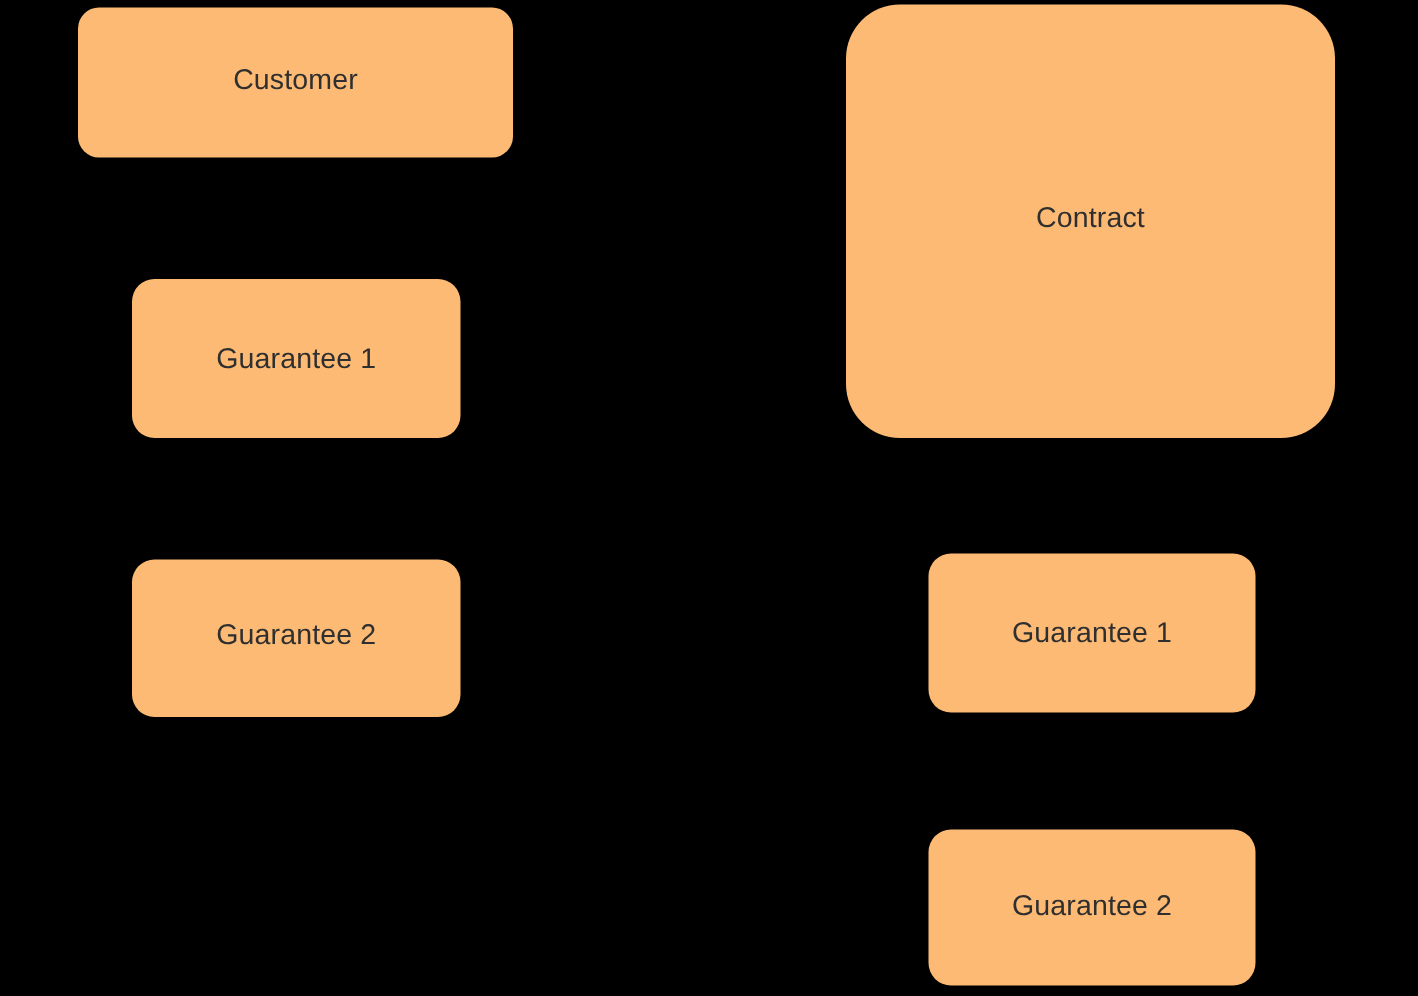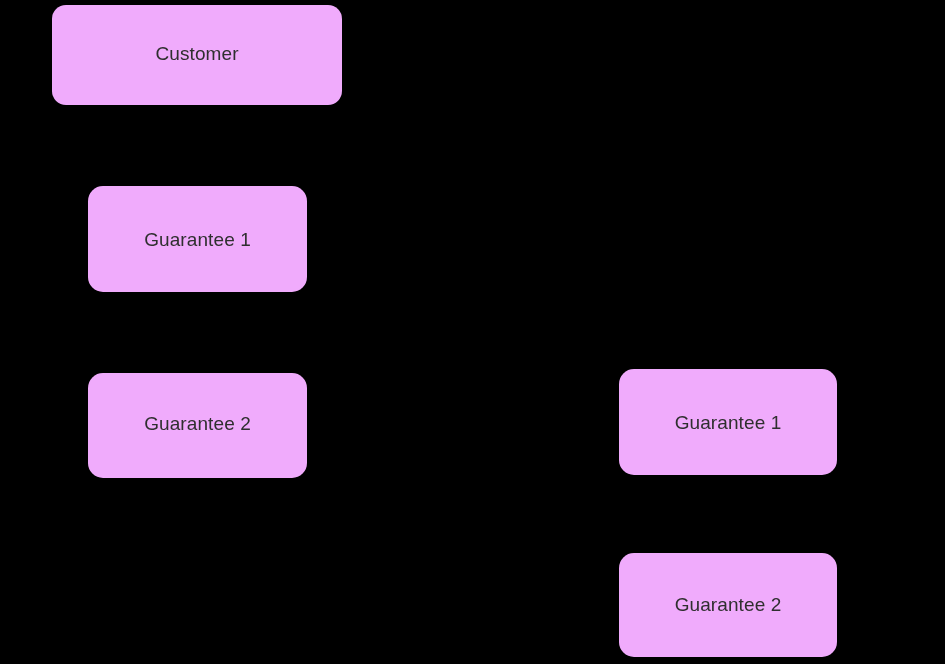--- a/index.html
+++ b/index.html
@@ -14,21 +14,21 @@
     font-family: "Liberation Sans", sans-serif;
   }
   #canvas {
     position: relative;
     width: 945px;
     height: 664px;
     background: #000000;
   }
   .node {
     position: absolute;
-    background: #f0abfc;
+    background: #fdba74;
     box-sizing: border-box;
     display: flex;
     align-items: center;
     justify-content: center;
     overflow: hidden;
   }
   .node-label {
     color: #2f2f2f;
     font-family: "Liberation Sans", sans-serif;
     font-size: 19px;
@@ -85,20 +85,23 @@
   </div>
 
   <div class="node" id="node-left-guarantee-1">
     <span class="node-label">Guarantee 1</span>
   </div>
 
   <div class="node" id="node-left-guarantee-2">
     <span class="node-label">Guarantee 2</span>
   </div>
 
+  <div class="node" id="node-contract">
+    <span class="node-label">Contract</span>
+  </div>
 
   <div class="node" id="node-right-guarantee-1">
     <span class="node-label">Guarantee 1</span>
   </div>
 
   <div class="node" id="node-right-guarantee-2">
     <span class="node-label">Guarantee 2</span>
   </div>
 
 </div>

